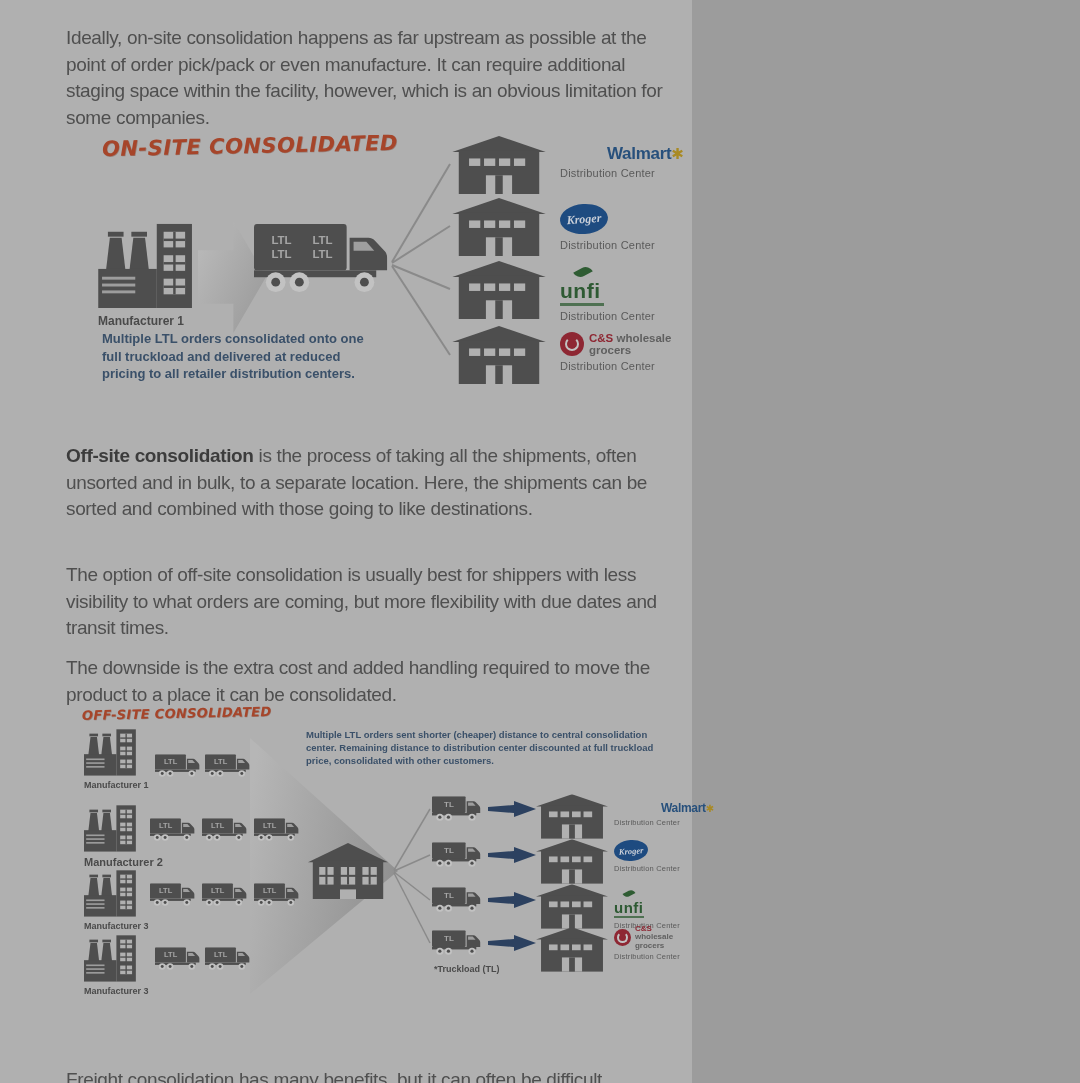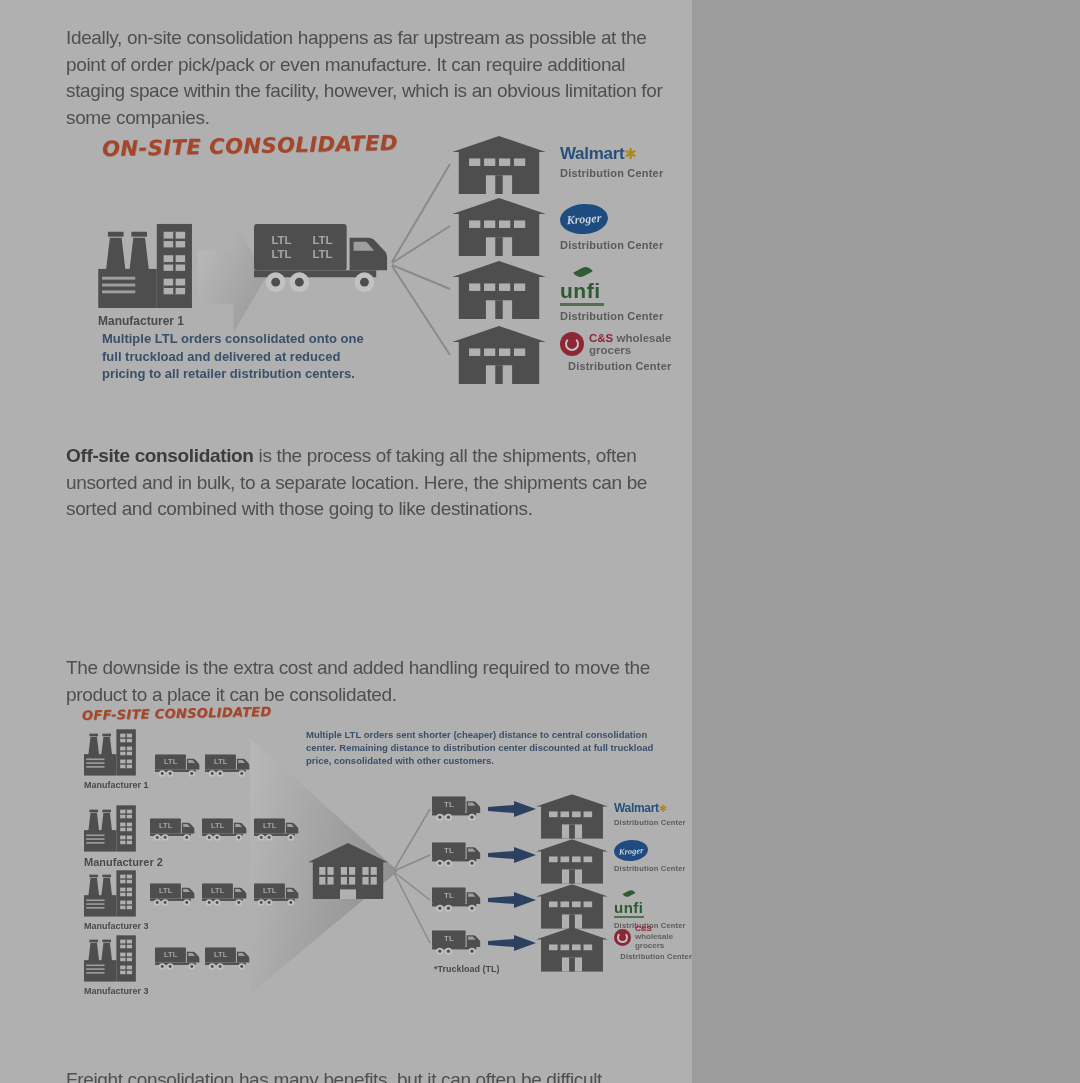--- a/index.html
+++ b/index.html
@@ -13,33 +13,33 @@
   .para b{color:#3c3c3c;}
   .h2{position:absolute;left:66px;width:622px;font-size:21px;color:#474747;letter-spacing:-0.3px;}
 
   .diagram{position:absolute;left:0;width:692px;}
   .abs{position:absolute;}
   .dg-title{font-weight:700;font-style:italic;color:#a6452a;font-family:"DejaVu Sans",sans-serif;
             transform:rotate(-1.2deg);text-shadow:0.6px 0.6px 0 rgba(110,40,20,.35);}
   .icon-svg{display:block;width:100%;height:100%;}
   .mfr-label{font-weight:700;color:#4a4a4a;}
   .navy-caption{font-weight:700;color:#3a5069;}
-  .dc-label{font-weight:700;color:#5a5a5a;letter-spacing:0.2px;text-align:right;}
+  .dc-label{font-weight:400;color:#5a5a5a;letter-spacing:0.2px;}
 
   .big-arrow{background:linear-gradient(115deg,#bdbdbd 0%,#999 95%);
      clip-path:polygon(0% 28%,52% 28%,52% 4%,100% 50%,52% 96%,52% 72%,0% 72%);}
   .wedge{background:linear-gradient(100deg,#b6b6b6 5%,#8f8f8f 92%);
      clip-path:polygon(0% 0%,100% 52%,0% 100%);}
 
   .ltl-grid{display:grid;grid-template-columns:1fr 1fr;gap:2px 10px;text-align:center;
      color:#a5a5a5;font-weight:700;}
   .cargo-tag{position:absolute;left:6%;top:14%;width:56%;text-align:center;
      color:#a5a5a5;font-weight:700;}
 
-  .brand-walmart{font-weight:700;color:#27507c;letter-spacing:-0.3px;}
+  .brand-walmart{font-weight:700;color:#27507c;letter-spacing:-0.3px;margin-left:47px;}
   .spark{color:#a98a24;font-weight:400;}
   .kroger-oval{background:#1e4b80;border-radius:50%;display:flex;align-items:center;
      justify-content:center;color:#c9cfd8;font-weight:700;font-style:italic;
      font-family:"Liberation Serif",serif;transform:rotate(-4deg);}
   .brand-unfi{font-weight:700;color:#2e5a33;letter-spacing:0.5px;line-height:1;}
   .unfi-leaf{display:inline-block;background:#2f5c33;border-radius:0 10px 0 10px;
      transform:rotate(-28deg);}
   .unfi-bar{background:#2f5c33;opacity:.75;}
   .cs-circle{background:#8e2733;border-radius:50%;display:flex;align-items:center;justify-content:center;}
   .cs-swirl{border:2.5px solid #c2c2c2;border-top-color:transparent;border-radius:50%;display:block;}
@@ -202,20 +202,21 @@
           <div>grocers</div>
         </div>
       </div>
       <div class="dc-label" style="font-size:11px;margin-top:4px">Distribution Center</div>
     </div>
 
     <div class="abs navy-caption" style="left:102px;top:208px;width:280px;font-size:13px;line-height:17.5px">Multiple LTL orders consolidated onto one full truckload and delivered at reduced pricing to all retailer distribution centers.</div>
   </div>
 
   <p class="para" style="top:424px"><b>Off-site consolidation</b><span> is the process of taking all the shipments, often unsorted and in bulk, to a separate location. Here, the shipments can be sorted and combined with those going to like destinations.</span></p>
+  <p class="para" style="top:543px">The option of off-site consolidation is usually best for shippers with less visibility to what orders are coming, but more flexibility with due dates and transit times.</p>
   <p class="para" style="top:636px">The downside is the extra cost and added handling required to move the product to a place it can be consolidated.</p>
 
   <div class="diagram" style="top:698px;height:302px">
     <div class="abs dg-title" style="left:82px;top:8px;font-size:13px;letter-spacing:0.3px">OFF-SITE CONSOLIDATED</div>
     <div class="abs navy-caption" style="left:306px;top:30px;width:360px;font-size:9.5px;line-height:13px">Multiple LTL orders sent shorter (cheaper) distance to central consolidation center. Remaining distance to distribution center discounted at full truckload price, consolidated with other customers.</div>
 
     <div class="abs" style="left:84px;top:30px;width:54px;height:48px">
       <svg class="icon-svg" viewBox="0 0 100 88">
           <use href="#sym-factory"></use>
         </svg>

